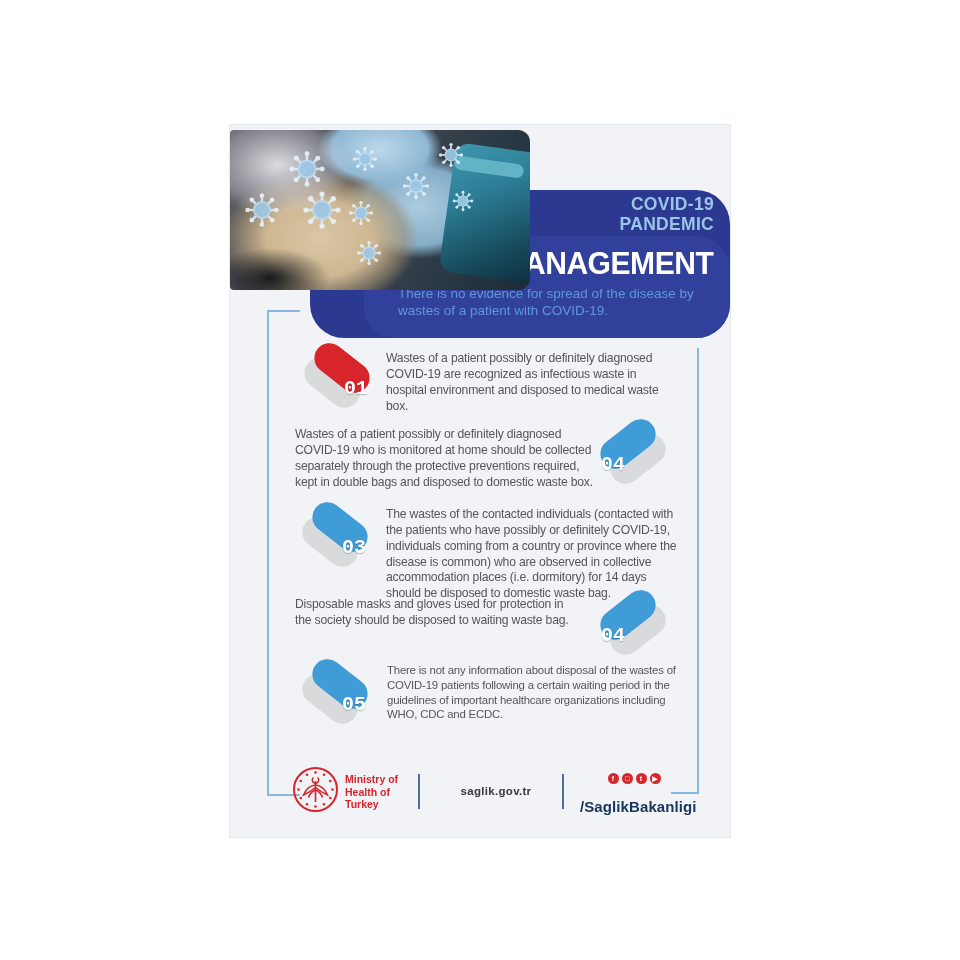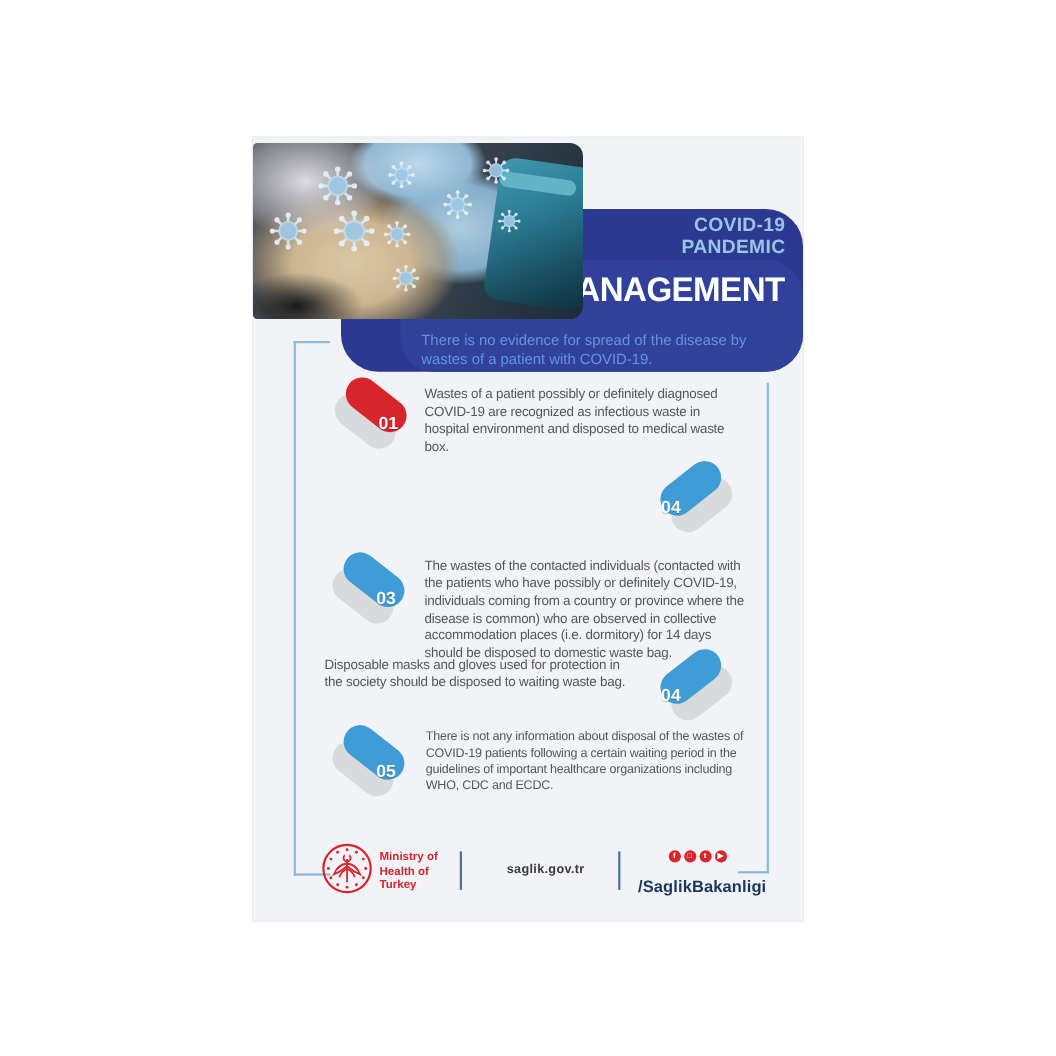--- a/index.html
+++ b/index.html
@@ -48,22 +48,22 @@
   .pandemic{
     position:absolute;right:16px;top:70px;text-align:right;
     color:#9cc3e8;font-weight:bold;font-size:17.5px;line-height:1.12;letter-spacing:.3px;
   }
   .title{
     position:absolute;left:157px;top:121px;color:#ffffff;font-weight:bold;
     font-size:31px;letter-spacing:-.5px;transform:scaleX(.97);transform-origin:left top;
     white-space:nowrap;
   }
   .subtitle{
-    position:absolute;left:153px;top:161px;width:330px;
-    color:#5f97d8;font-size:13.5px;line-height:1.25;margin-top:16px;
+    position:absolute;left:168px;top:161px;width:330px;
+    color:#5f97d8;font-size:13.5px;line-height:1.25;
   }
   
   .frame-left{
     position:absolute;left:37px;top:185px;width:31px;height:482px;
     border:2px solid #8ab8dc;border-right:none;
   }
   .frame-right{
     position:absolute;left:441px;top:223px;width:26px;height:444px;
     border:2px solid #8ab8dc;border-left:none;border-top:none;
   }
@@ -84,22 +84,23 @@
   .p5{left:68px;top:537px;}
   .pill .cap{position:absolute;width:62px;height:30px;border-radius:16px;}
   .pill .back{background:#d9dadb;}
   .cap.red{background:#d8242b;}
   .cap.blue{background:#3f9cd6;}
   .pill.left .front{left:11px;top:7px;transform:rotate(38deg);}
   .pill.left .back{left:1px;top:22px;transform:rotate(38deg);}
   .pill.right .front{left:7px;top:7px;transform:rotate(-38deg);}
   .pill.right .back{left:17px;top:22px;transform:rotate(-38deg);}
   .pill .num{
-    position:absolute;color:#ffffff;font-weight:bold;font-size:16px;
+    position:absolute;color:#ffffff;font-weight:bold;font-size:20px;
     text-shadow:0 1px 1px rgba(0,0,0,.25);
+    font-family:Liberation Mono, monospace;
   }
   .pill.left .num{left:44px;top:31px;}
   .pill.right .num{left:11px;top:31px;}
   
   .logo{position:absolute;left:62px;top:641px;width:47px;height:47px;}
   .ministry{
     position:absolute;left:115px;top:648px;color:#d8242b;
     font-size:10.5px;font-weight:bold;line-height:1.2;
   }
   .fdiv{position:absolute;width:2px;height:35px;background:#4d6f9e;top:649px;}
@@ -198,20 +199,21 @@
   <div class="frame-left"></div>
   <div class="frame-right"></div>
 
   <div class="pill left p1">
     <div class="cap back"></div>
     <div class="cap front red"></div>
     <div class="num">01</div>
   </div>
   <div class="body-text t1">Wastes of a patient possibly or definitely diagnosed COVID-19 are recognized as infectious waste in hospital environment and disposed to medical waste box.</div>
 
+  <div class="body-text t2">Wastes of a patient possibly or definitely diagnosed COVID-19 who is monitored at home should be collected separately through the protective preventions required, kept in double bags and disposed to domestic waste box.</div>
   <div class="pill right p2">
     <div class="cap back"></div>
     <div class="cap front blue"></div>
     <div class="num">04</div>
   </div>
 
   <div class="pill left p3">
     <div class="cap back"></div>
     <div class="cap front blue"></div>
     <div class="num">03</div>

